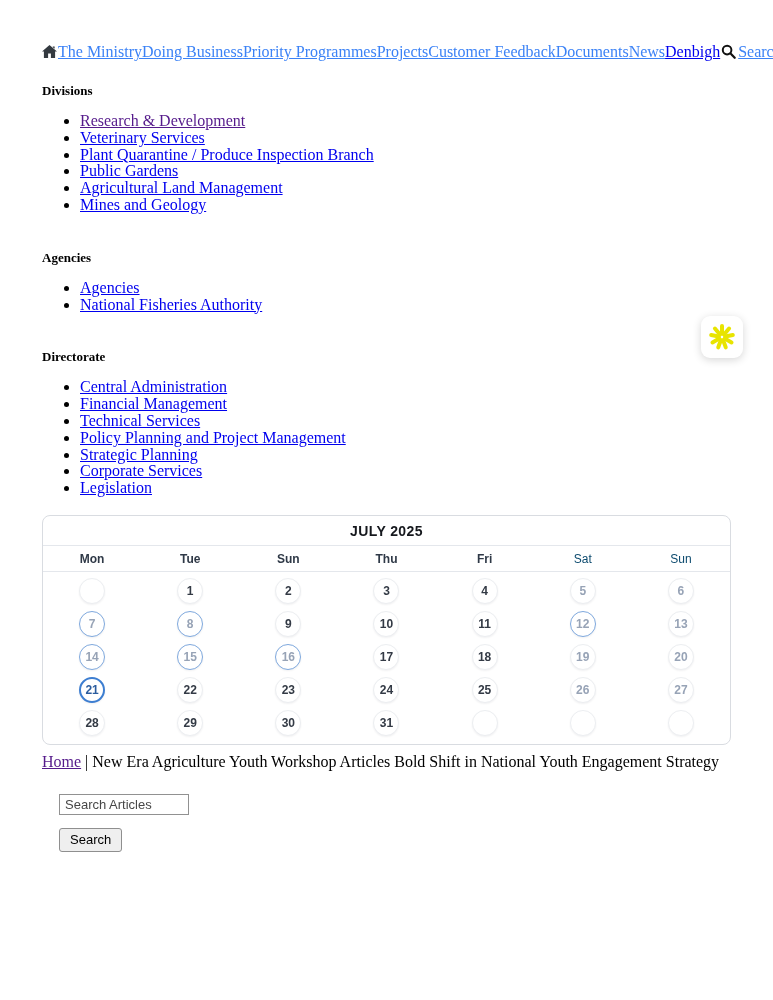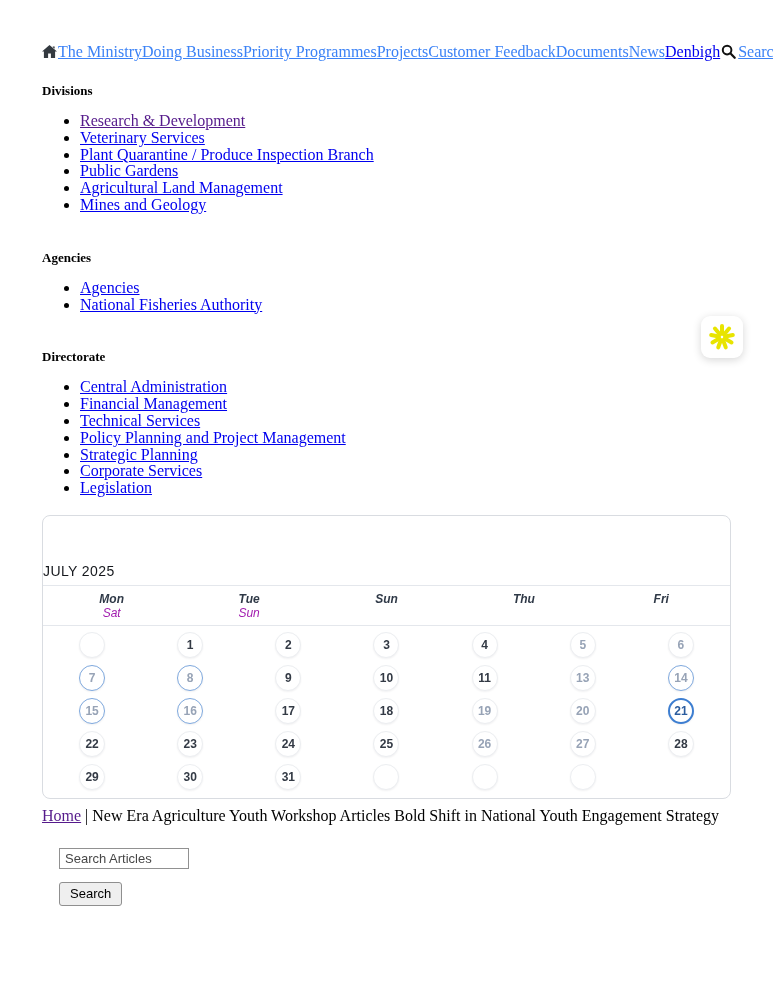--- a/index.html
+++ b/index.html
@@ -31,32 +31,32 @@
   .section li a { color: #0000EE; text-decoration: underline; }
   .section li a.visited { color: #551A8B; }
 
   
   .calendar {
     margin-top: 18px; border: 1px solid #d9dce1; border-radius: 8px;
     font-family: "Liberation Sans", sans-serif; background: #fff;
     overflow: hidden;
   }
   .cal-title {
-    font-size: 14px; font-weight: 400;
+    text-align: center; font-size: 14px; font-weight: 700;
     letter-spacing: 0.4px; color: #15181d;
-    padding: 7px 0 6px 0; border-bottom: 1px solid #e4e7ec; margin-top: 40px;
+    padding: 7px 0 6px 0; border-bottom: 1px solid #e4e7ec;
   }
   .cal-headers {
-    display: grid; grid-template-columns: repeat(5, 1fr);
-    padding: 6px 0 5px 0; border-bottom: 1px solid #e4e7ec; font-style: italic;
+    display: grid; grid-template-columns: repeat(7, 1fr);
+    padding: 6px 0 5px 0; border-bottom: 1px solid #e4e7ec;
   }
   .cal-headers .dayname {
     text-align: center; font-size: 12px; font-weight: 700; color: #2f3947;
   }
-  .cal-headers .dayname.weekend { color: #a21caf; font-weight: 400; }
+  .cal-headers .dayname.weekend { color: #0c4a6e; font-weight: 400; }
   .cal-grid {
     display: grid; grid-template-columns: repeat(7, 1fr);
     padding: 3px 0 4px 0;
   }
   .cal-cell { height: 33px; display: flex; align-items: center; justify-content: center; }
   .day-circle {
     width: 26px; height: 26px; border-radius: 50%;
     display: flex; align-items: center; justify-content: center;
     font-size: 12px; font-weight: 600; color: #333a45;
     background: #fff; border: 1px solid #eceef1;
@@ -189,20 +189,23 @@
         <div class="cal-cell">
           <div class="day-circle normal">9</div>
         </div>
         <div class="cal-cell">
           <div class="day-circle normal">10</div>
         </div>
         <div class="cal-cell">
           <div class="day-circle normal">11</div>
         </div>
         <div class="cal-cell">
+          <div class="day-circle event">12</div>
+        </div>
+        <div class="cal-cell">
           <div class="day-circle weekend">13</div>
         </div>
         <div class="cal-cell">
           <div class="day-circle event">14</div>
         </div>
         <div class="cal-cell">
           <div class="day-circle event">15</div>
         </div>
         <div class="cal-cell">
           <div class="day-circle event">16</div>

